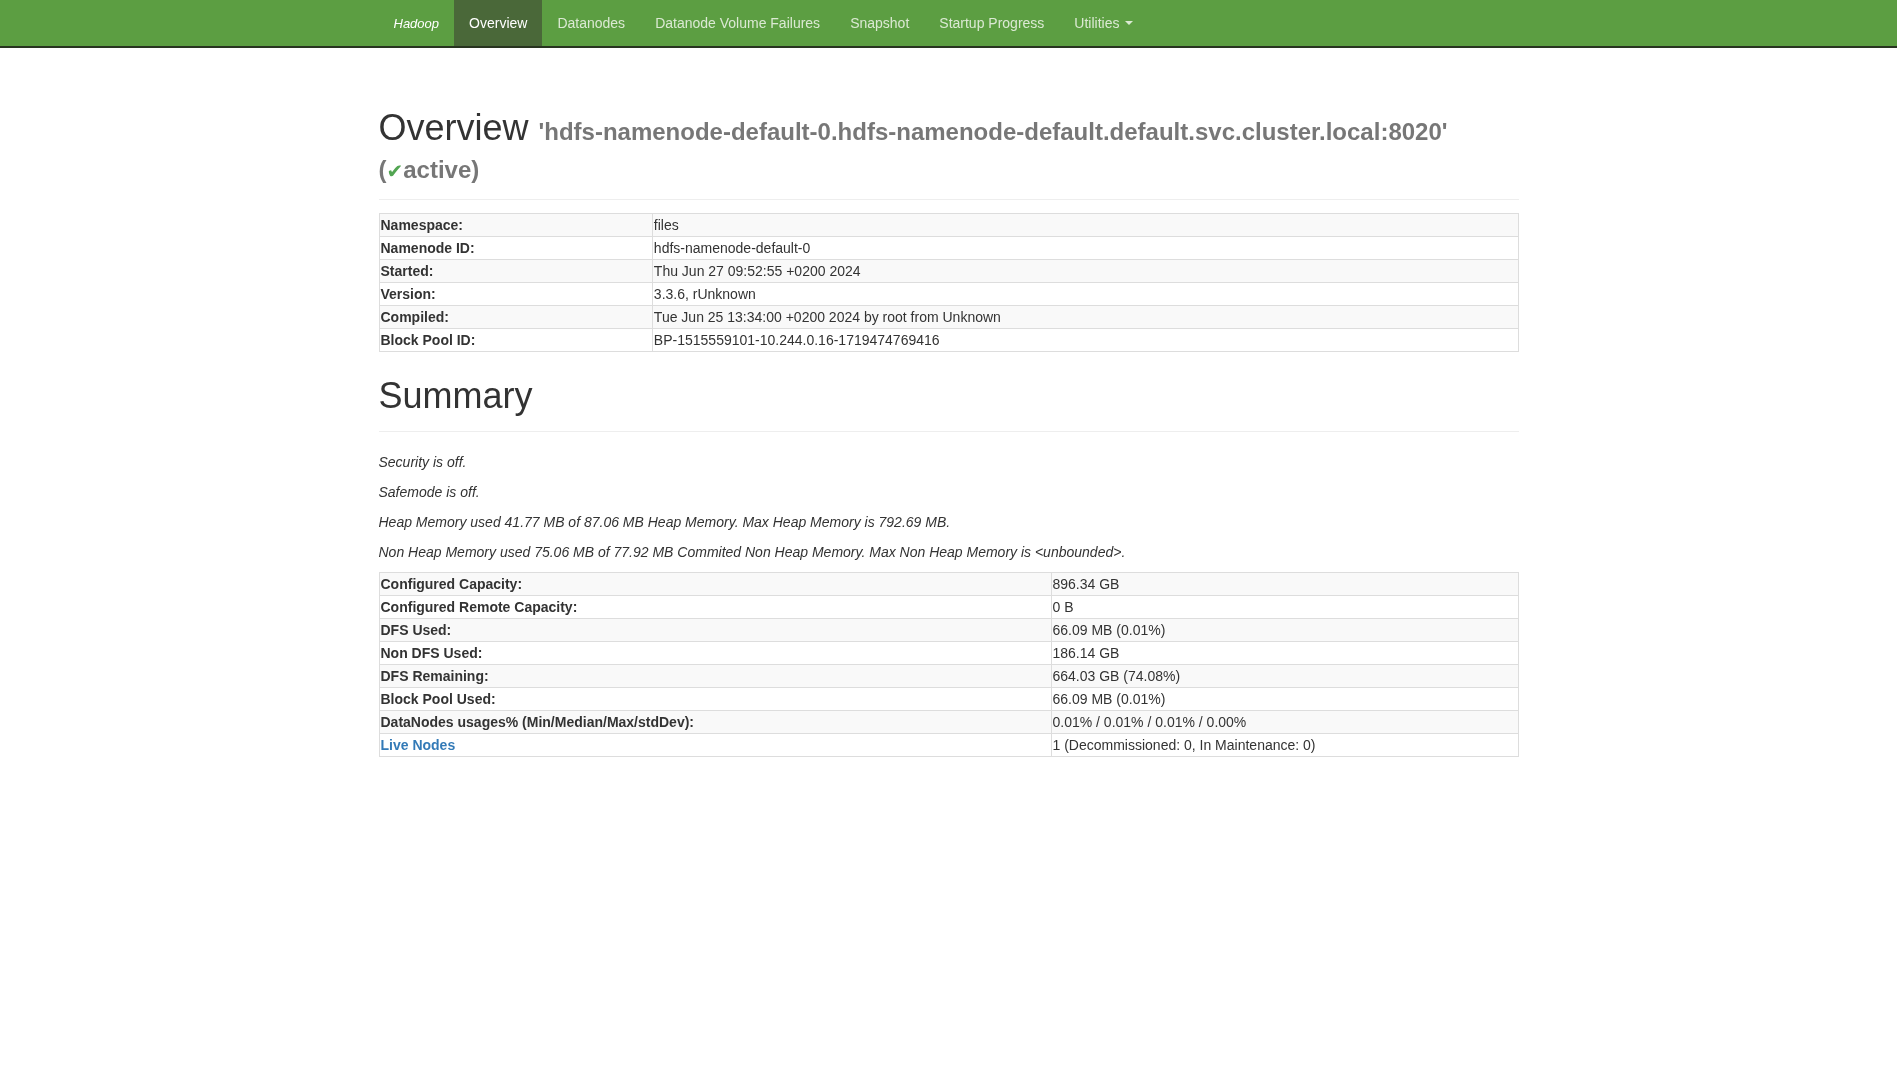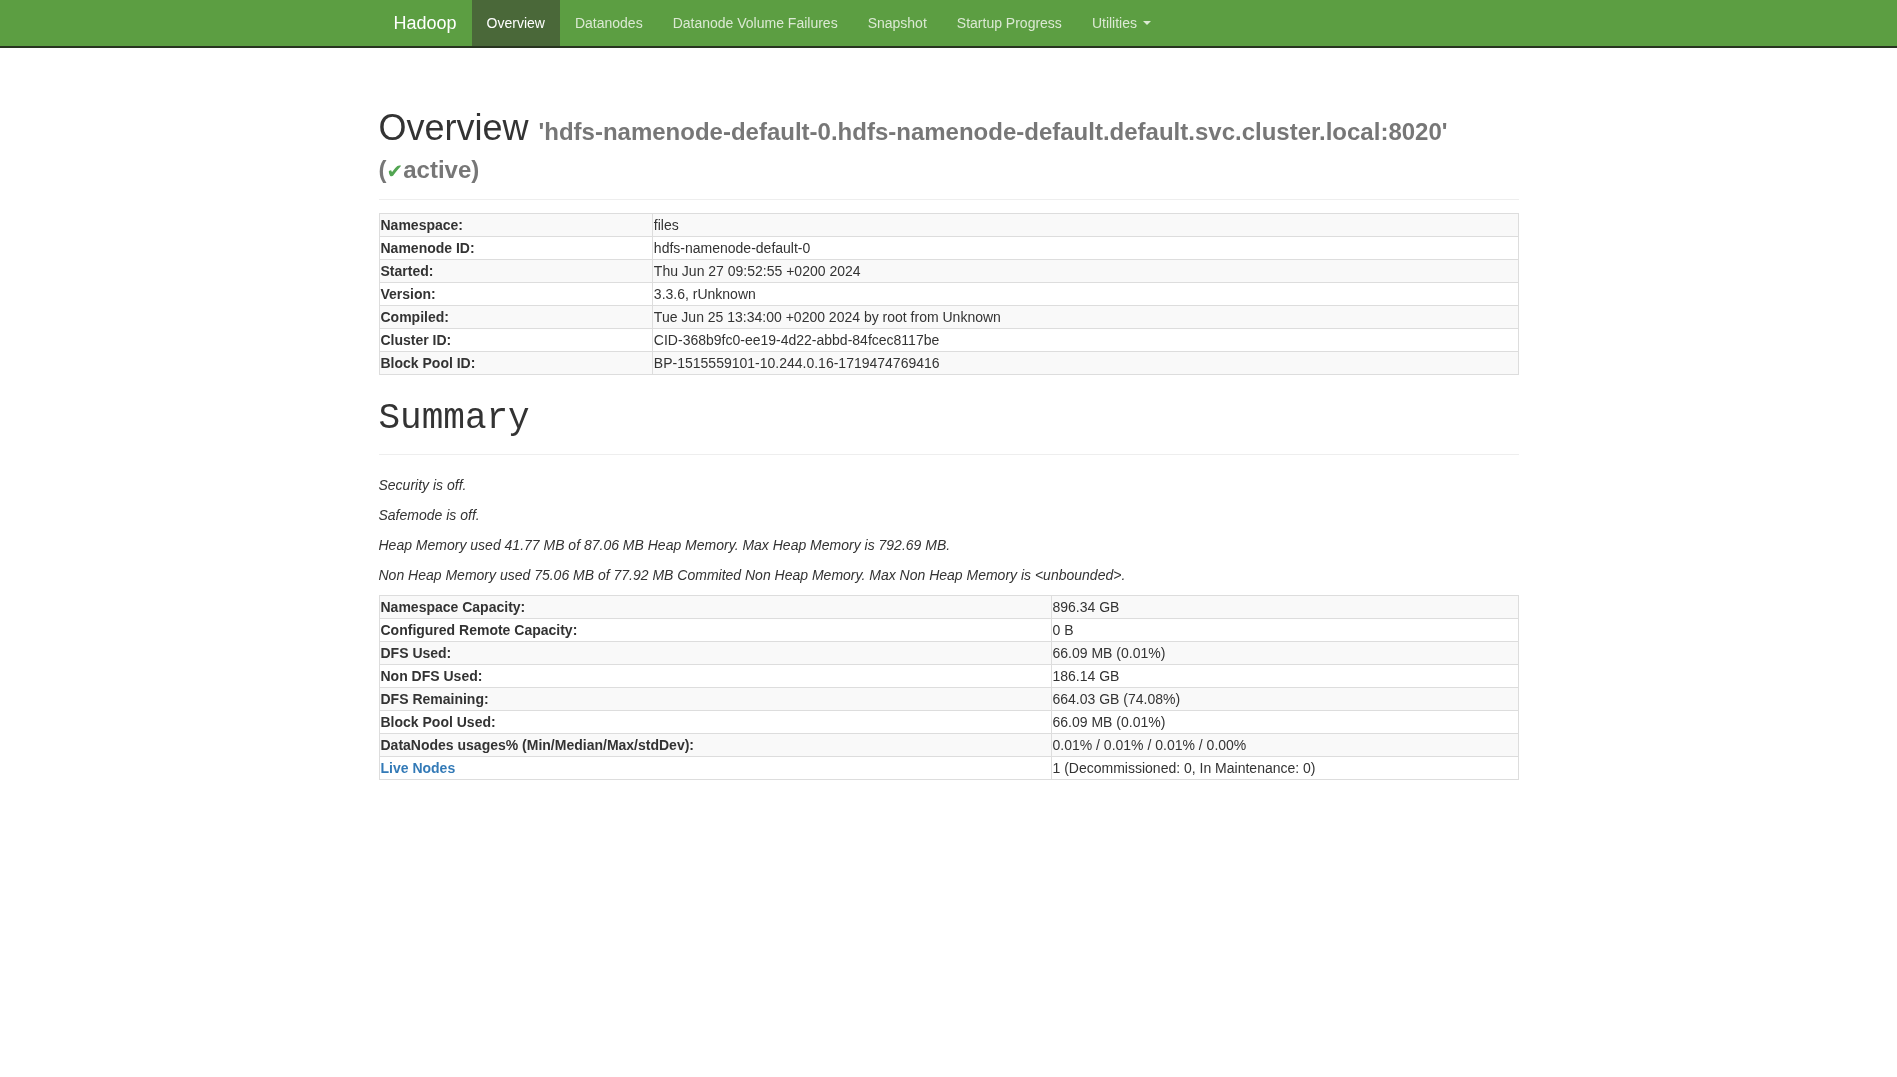--- a/index.html
+++ b/index.html
@@ -24,24 +24,25 @@
     width: 1170px;
     margin: 0 auto;
     padding: 0 15px;
     display: flex;
     align-items: stretch;
     height: 100%;
   }
   .navbar-brand {
     display: flex; align-items: center;
     padding: 12px 15px;
-    font-size: 18px;
+    font-size: 13px;
     color: #ffffff;
     text-decoration: none;
     cursor: pointer;
+    font-style: italic;
   }
   .navbar-nav { display: flex; align-items: stretch; margin: 0; padding: 0; list-style: none; }
   .navbar-nav a {
     display: flex; align-items: center;
     padding: 0 15px;
     font-size: 14px;
     color: #dbe9d3;
     text-decoration: none;
     cursor: pointer;
   }
@@ -62,21 +63,21 @@
   
   .container {
     width: 1170px;
     margin: 0 auto;
     padding: 0 15px;
   }
   .page-header {
     border-bottom: 1px solid #eee;
   }
   .page-header.overview-header { margin: 56px 0 13px; padding-bottom: 12px; }
-  .page-header.summary-header  { margin: 16px 0 20px; padding-bottom: 10px; font-family: Liberation Mono, monospace; }
+  .page-header.summary-header  { margin: 16px 0 20px; padding-bottom: 10px; }
   h1 {
     margin: 0;
     font-size: 36px;
     font-weight: 400;
     line-height: 1.36;
     color: #333;
   }
   h1 .small-txt {
     font-size: 24px;
     color: #777;
@@ -154,43 +155,39 @@
       </tr>
       <tr>
         <td class="lbl">Version:</td>
         <td>3.3.6, rUnknown</td>
       </tr>
       <tr>
         <td class="lbl">Compiled:</td>
         <td>Tue Jun 25 13:34:00 +0200 2024 by root from Unknown</td>
       </tr>
       <tr>
-        <td class="lbl">Cluster ID:</td>
-        <td>CID-368b9fc0-ee19-4d22-abbd-84fcec8117be</td>
-      </tr>
-      <tr>
         <td class="lbl">Block Pool ID:</td>
         <td>BP-1515559101-10.244.0.16-1719474769416</td>
       </tr>
     </tbody>
   </table>
 
   <div class="page-header summary-header">
     <h1>Summary</h1>
   </div>
 
   <p class="summary-line">Security is off.</p>
   <p class="summary-line">Safemode is off.</p>
   <p class="summary-line">Heap Memory used 41.77 MB of 87.06 MB Heap Memory. Max Heap Memory is 792.69 MB.</p>
   <p class="summary-line">Non Heap Memory used 75.06 MB of 77.92 MB Commited Non Heap Memory. Max Non Heap Memory is &lt;unbounded&gt;.</p>
 
   <table class="kv summary-table">
     <tbody>
       <tr>
-        <td class="lbl">Namespace Capacity:</td>
+        <td class="lbl">Configured Capacity:</td>
         <td>896.34 GB</td>
       </tr>
       <tr>
         <td class="lbl">Configured Remote Capacity:</td>
         <td>0 B</td>
       </tr>
       <tr>
         <td class="lbl">DFS Used:</td>
         <td>66.09 MB (0.01%)</td>
       </tr>

